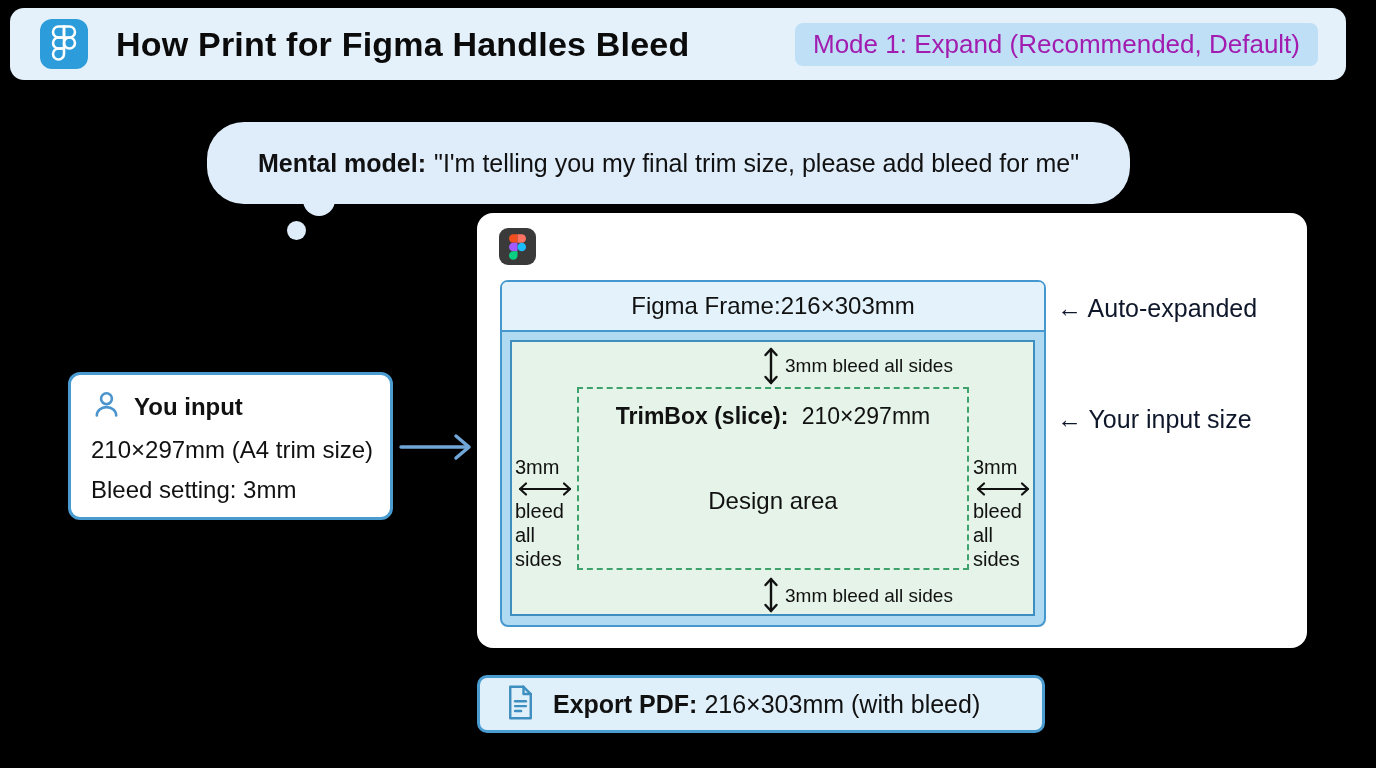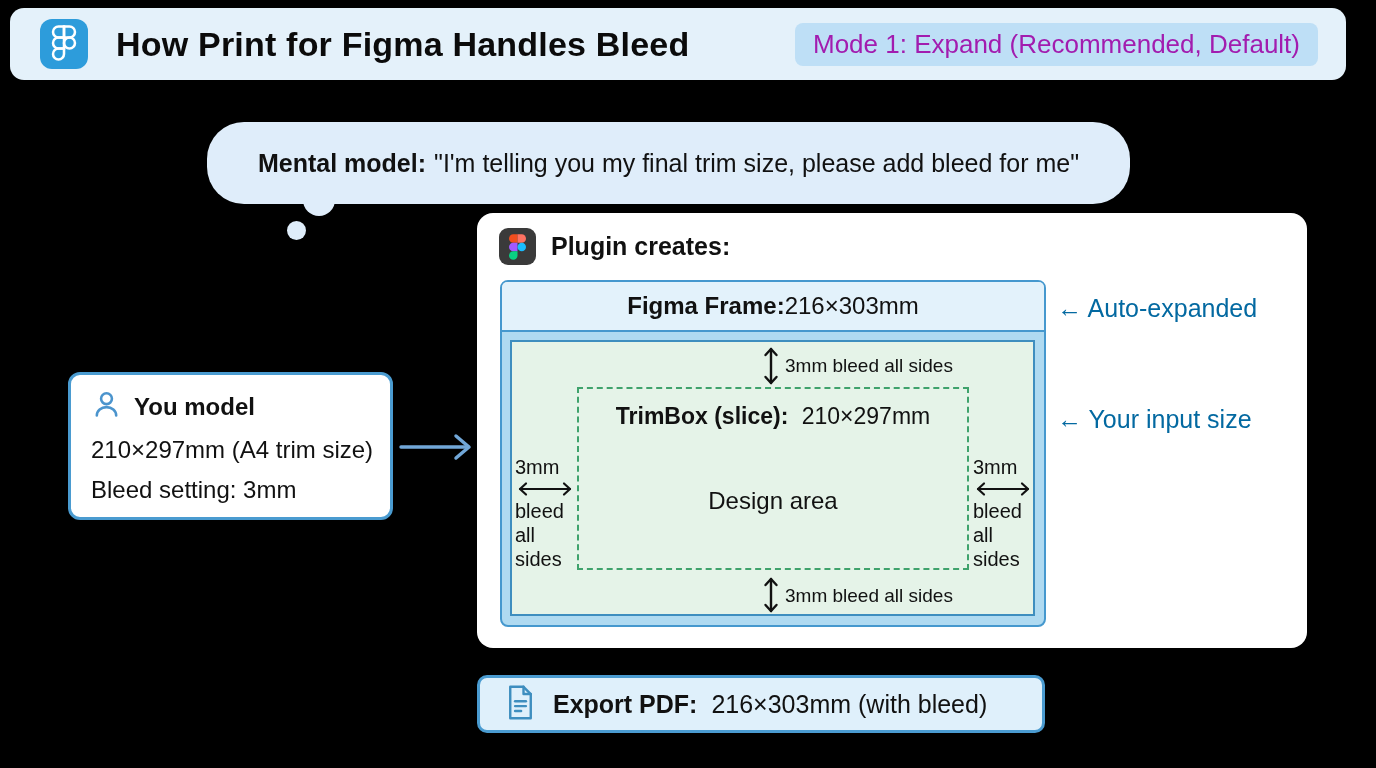--- a/index.html
+++ b/index.html
@@ -82,21 +82,21 @@
     position: absolute; left: 23px; top: 67px; width: 546px; height: 347px;
     background: #AFDAF1; border: 2.5px solid #4598CE; border-radius: 8px;
   }
   .frame-header {
     position: absolute; left: 0; top: 0; width: 100%; height: 50px;
     background: #E3F2FB; border-bottom: 2.5px solid #4598CE;
     border-radius: 5px 5px 0 0;
     display: flex; align-items: center; justify-content: center;
     font-size: 24px; white-space: nowrap;
   }
-  .frame-header b { font-weight: 700; }
+  .frame-header b { font-weight: 400; }
 
   .design-green-box {
     position: absolute; left: 8px; top: 58px; width: 525px; height: 276px;
     background: #E5F3E8; border: 2.5px solid #3E8EBF;
   }
 
   .trimbox {
     position: absolute; left: 65px; top: 45px; width: 392px; height: 183px;
     border: 2.5px dashed #3FA26C;
   }
@@ -115,31 +115,31 @@
     position: absolute; font-size: 19px; white-space: nowrap;
   }
   .bleed-side-block {
     position: absolute; width: 60px; text-align: left;
     font-size: 20px; line-height: 24px;
   }
   .bleed-side-block .size { margin-bottom: 2px; }
   .bleed-side-block svg { display: block; margin: 0 auto 2px auto; }
 
   .annotation {
-    position: absolute; font-size: 25px; white-space: nowrap; color: #0369a1;
+    position: absolute; font-size: 25px; white-space: nowrap; color: #0f172a;
   }
 
   
   .export-bar {
     position: absolute; left: 477px; top: 675px; width: 568px; height: 58px;
     background: #DFF0FB; border: 3px solid #4A9BD0; border-radius: 10px;
     display: flex; align-items: center; padding-left: 26px; gap: 18px;
   }
   .export-text { font-size: 25px; white-space: nowrap; }
-  .export-text b { font-weight: 700; margin-right: 7px; }
+  .export-text b { font-weight: 700; }
 </style>
 </head>
 <body>
 
 <div class="header-bar">
   <div class="figma-badge">
     <svg width="26" height="38" viewBox="0 0 24 36" fill="none" stroke="#ffffff" stroke-width="2.4">
       <path d="M12 1.5 H6.8 A5.2 5.2 0 0 0 6.8 11.9 H12 Z"></path>
       <path d="M12 1.5 H17.2 A5.2 5.2 0 0 1 17.2 11.9 H12 Z"></path>
       <path d="M12 11.9 H6.8 A5.2 5.2 0 0 0 6.8 22.3 H12 Z"></path>
@@ -159,21 +159,21 @@
 </div>
 
 <div class="you-input-card">
   <div class="you-input-head">
     <span>
       <svg width="31" height="31" viewBox="0 0 24 24" fill="none" stroke="#4B94CD" stroke-width="2" stroke-linecap="round">
         <circle cx="12" cy="7.5" r="4.2"></circle>
         <path d="M4.5 20.5 a7.5 6.5 0 0 1 15 0"></path>
       </svg>
     </span>
-    <span class="label">You model</span>
+    <span class="label">You input</span>
   </div>
   <div class="you-input-line">210×297mm (A4 trim size)</div>
   <div class="you-input-line">Bleed setting: 3mm</div>
 </div>
 
 <div class="flow-arrow">
   <svg width="76" height="32" viewBox="0 0 76 32" fill="none" stroke="#71A7D8" stroke-width="3.5" stroke-linecap="round" stroke-linejoin="round">
     <path d="M3 16 H70"></path>
     <path d="M58 5 L71 16 L58 27"></path>
   </svg>
@@ -184,21 +184,20 @@
   <div class="plugin-head">
     <div class="figma-dark-badge">
       <svg width="17" height="26" viewBox="0 0 24 36">
         <path d="M12 0 H6 A6 6 0 0 0 6 12 H12 Z" fill="#F24E1E"></path>
         <path d="M12 0 H18 A6 6 0 0 1 18 12 H12 Z" fill="#FF7262"></path>
         <path d="M12 12 H6 A6 6 0 0 0 6 24 H12 Z" fill="#A259FF"></path>
         <circle cx="18" cy="18" r="6" fill="#1ABCFE"></circle>
         <path d="M12 24 H6 A6 6 0 1 0 12 30 Z" fill="#0ACF83"></path>
       </svg>
     </div>
-    <div class="plugin-title">Plugin creates:</div>
   </div>
 
   <div class="figma-frame-box">
     <div class="frame-header">
       <b>Figma Frame:</b>
       <span>216×303mm</span>
     </div>
 
     <div class="design-green-box">
 

